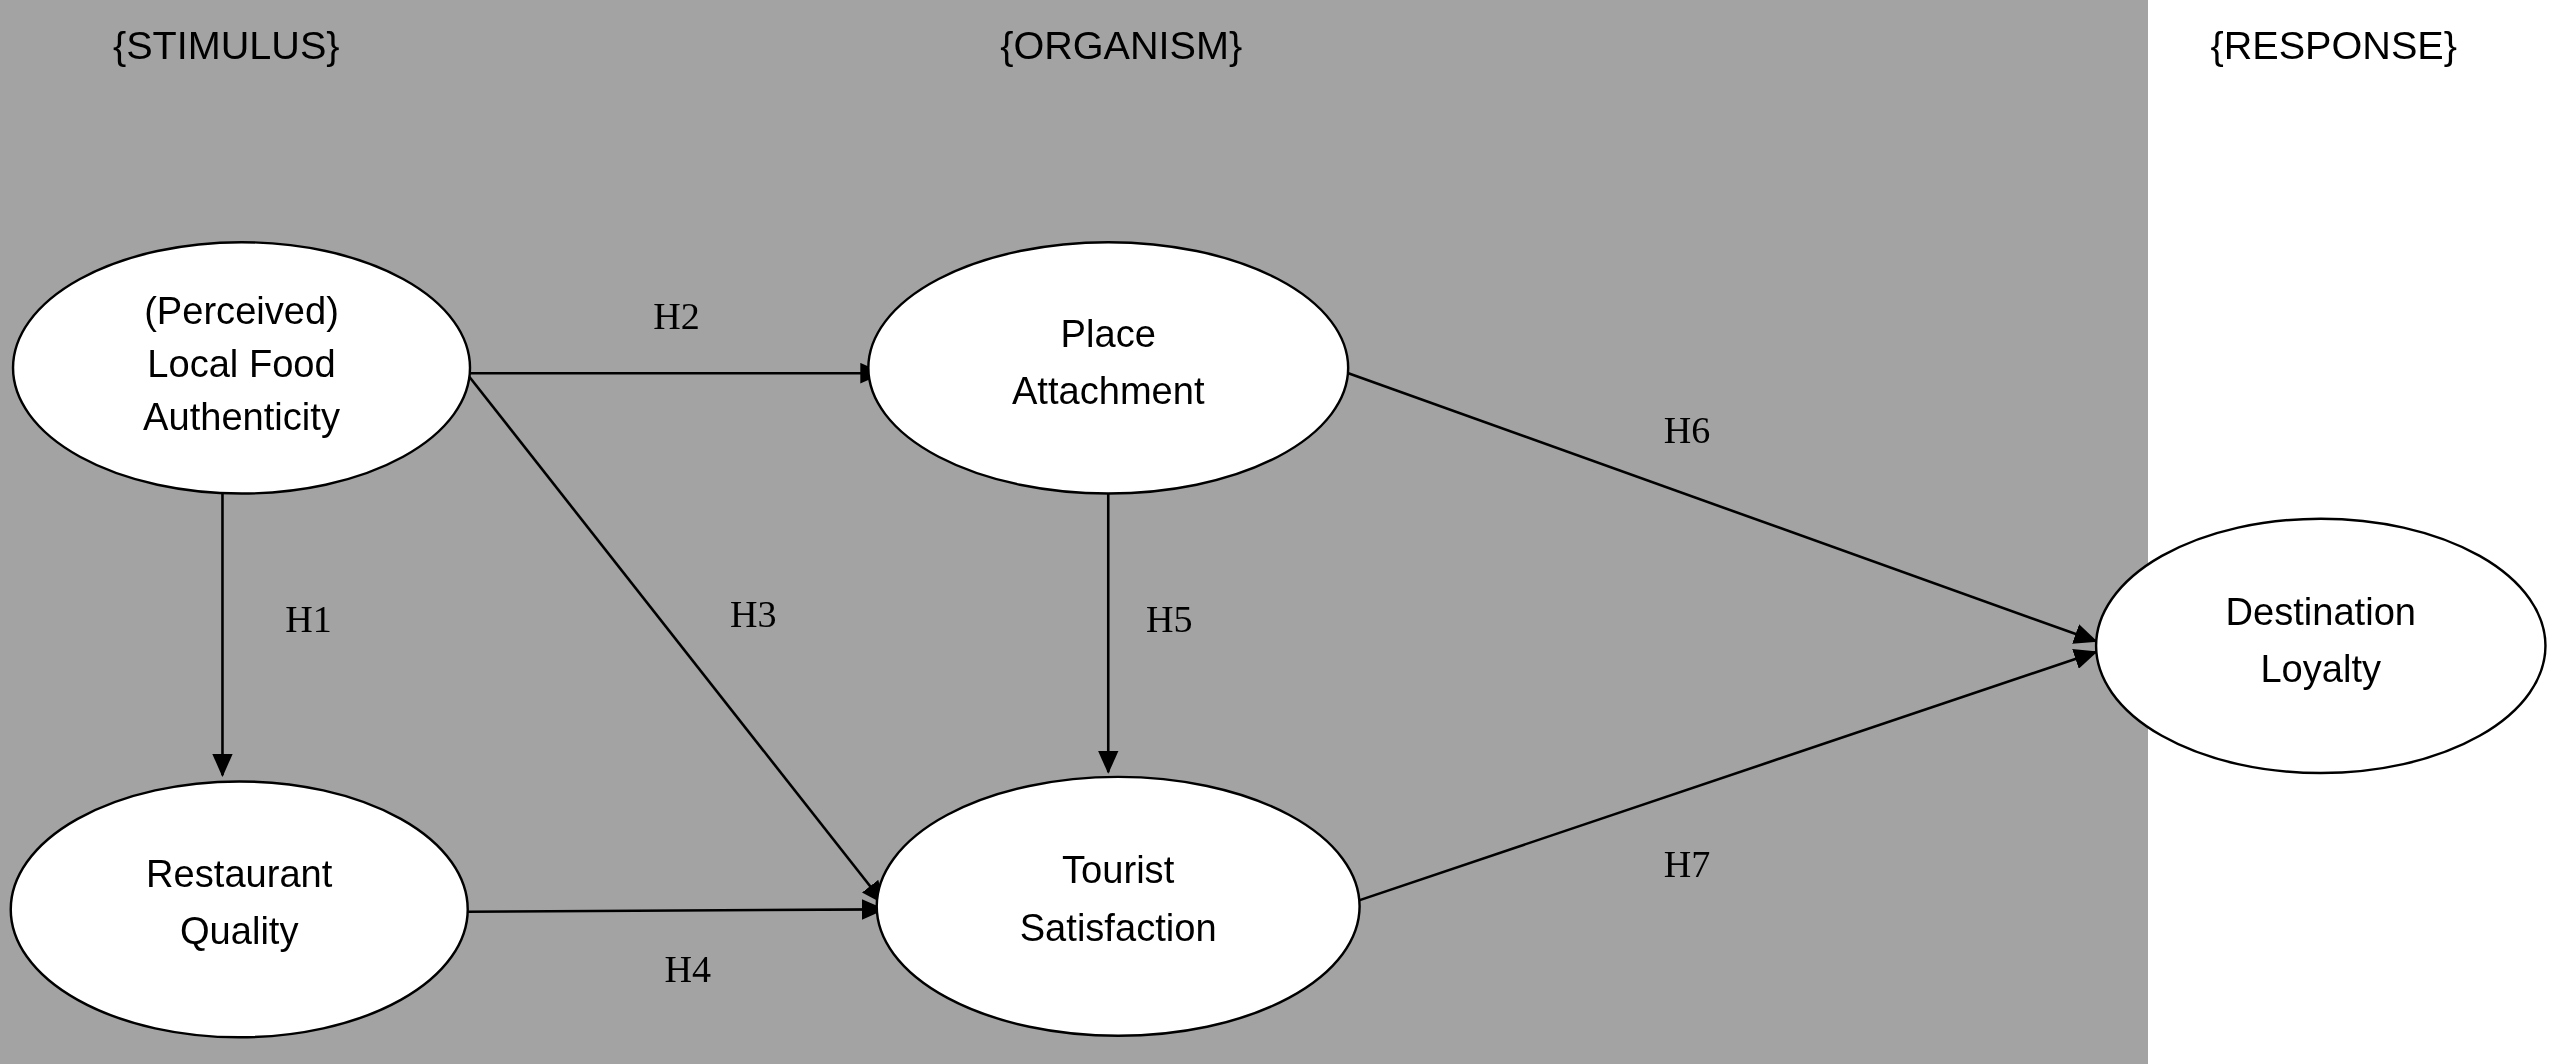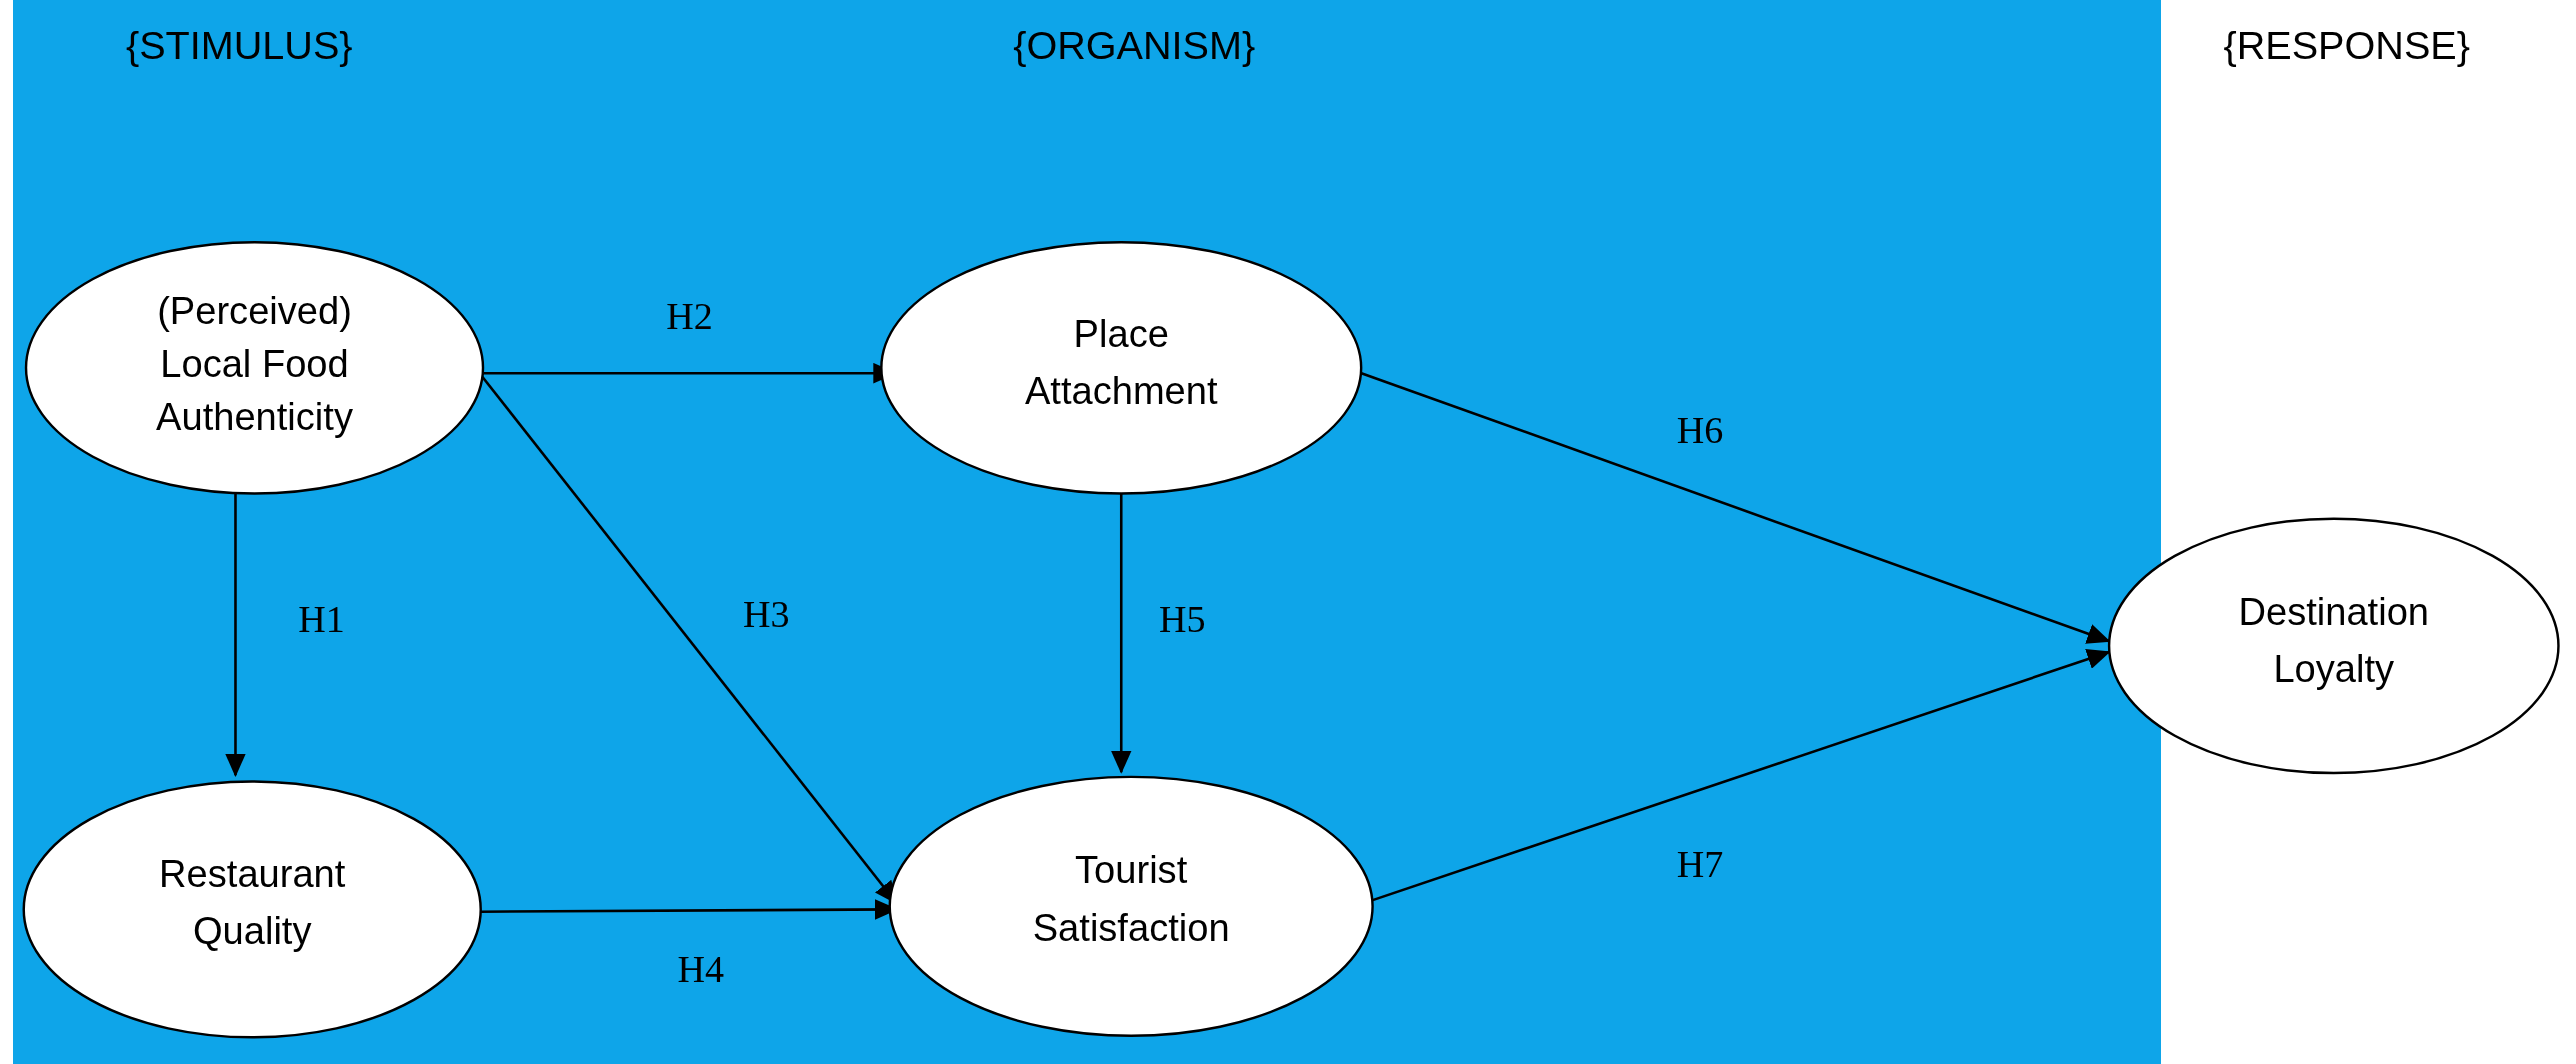--- a/index.html
+++ b/index.html
@@ -12,22 +12,21 @@
     width: 2576px;
     height: 1064px;
     font-family: "Liberation Sans", sans-serif;
     color: #000000;
     overflow: hidden;
   }
   #diagram-root {
     position: relative;
     width: 2148px;
     height: 1064px;
-    background: #0ea5e9;
-    margin-left: 13px;
+    background: #a3a3a3;
   }
   #model-svg {
     position: absolute;
     top: 0;
     left: 0;
     width: 2576px;
     height: 1064px;
     display: block;
   }
   .stage-header {

